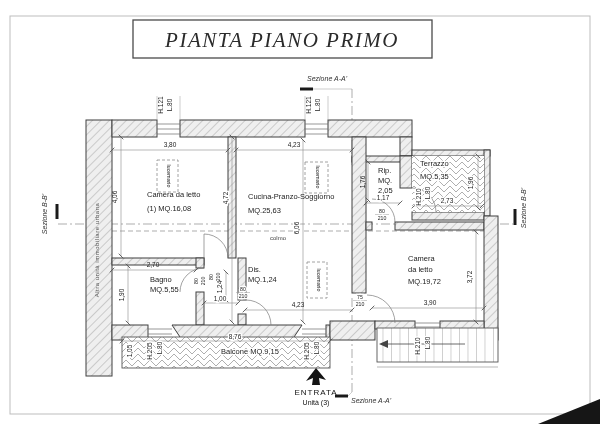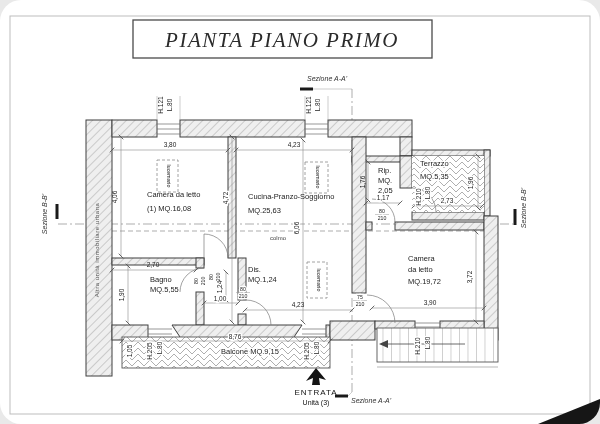--- a/index.html
+++ b/index.html
@@ -1,17 +1,17 @@
 <!DOCTYPE html>
 <html><head>
 <meta charset="utf-8">
 <style>
   html,body{margin:0;padding:0;background:#e9e9e9;}
   .page{width:600px;height:424px;position:relative;background:#ffffff;overflow:hidden;
-        font-family:"Liberation Sans",sans-serif;border-radius:21px;}
+        font-family:"Liberation Sans",sans-serif;}
   svg{display:block;}
   .t-title{font:italic 21px "Liberation Serif",serif;letter-spacing:1.5px;fill:#2b2b2b;}
   .t-sec{font:italic 7px "Liberation Sans",sans-serif;fill:#333;}
   .t-room{font:7.5px "Liberation Sans",sans-serif;fill:#222;}
   .t-dim{font:6.5px "Liberation Sans",sans-serif;fill:#222;}
   .t-tiny{font:5.2px "Liberation Sans",sans-serif;fill:#222;}
   .t-colmo{font:6px "Liberation Sans",sans-serif;fill:#444;}
   .t-wall{font:6px "Liberation Sans",sans-serif;fill:#555;letter-spacing:.5px;}
   .t-ent{font:8px "Liberation Sans",sans-serif;fill:#111;letter-spacing:1px;}
   .t-ent2{font:7px "Liberation Sans",sans-serif;fill:#111;}

